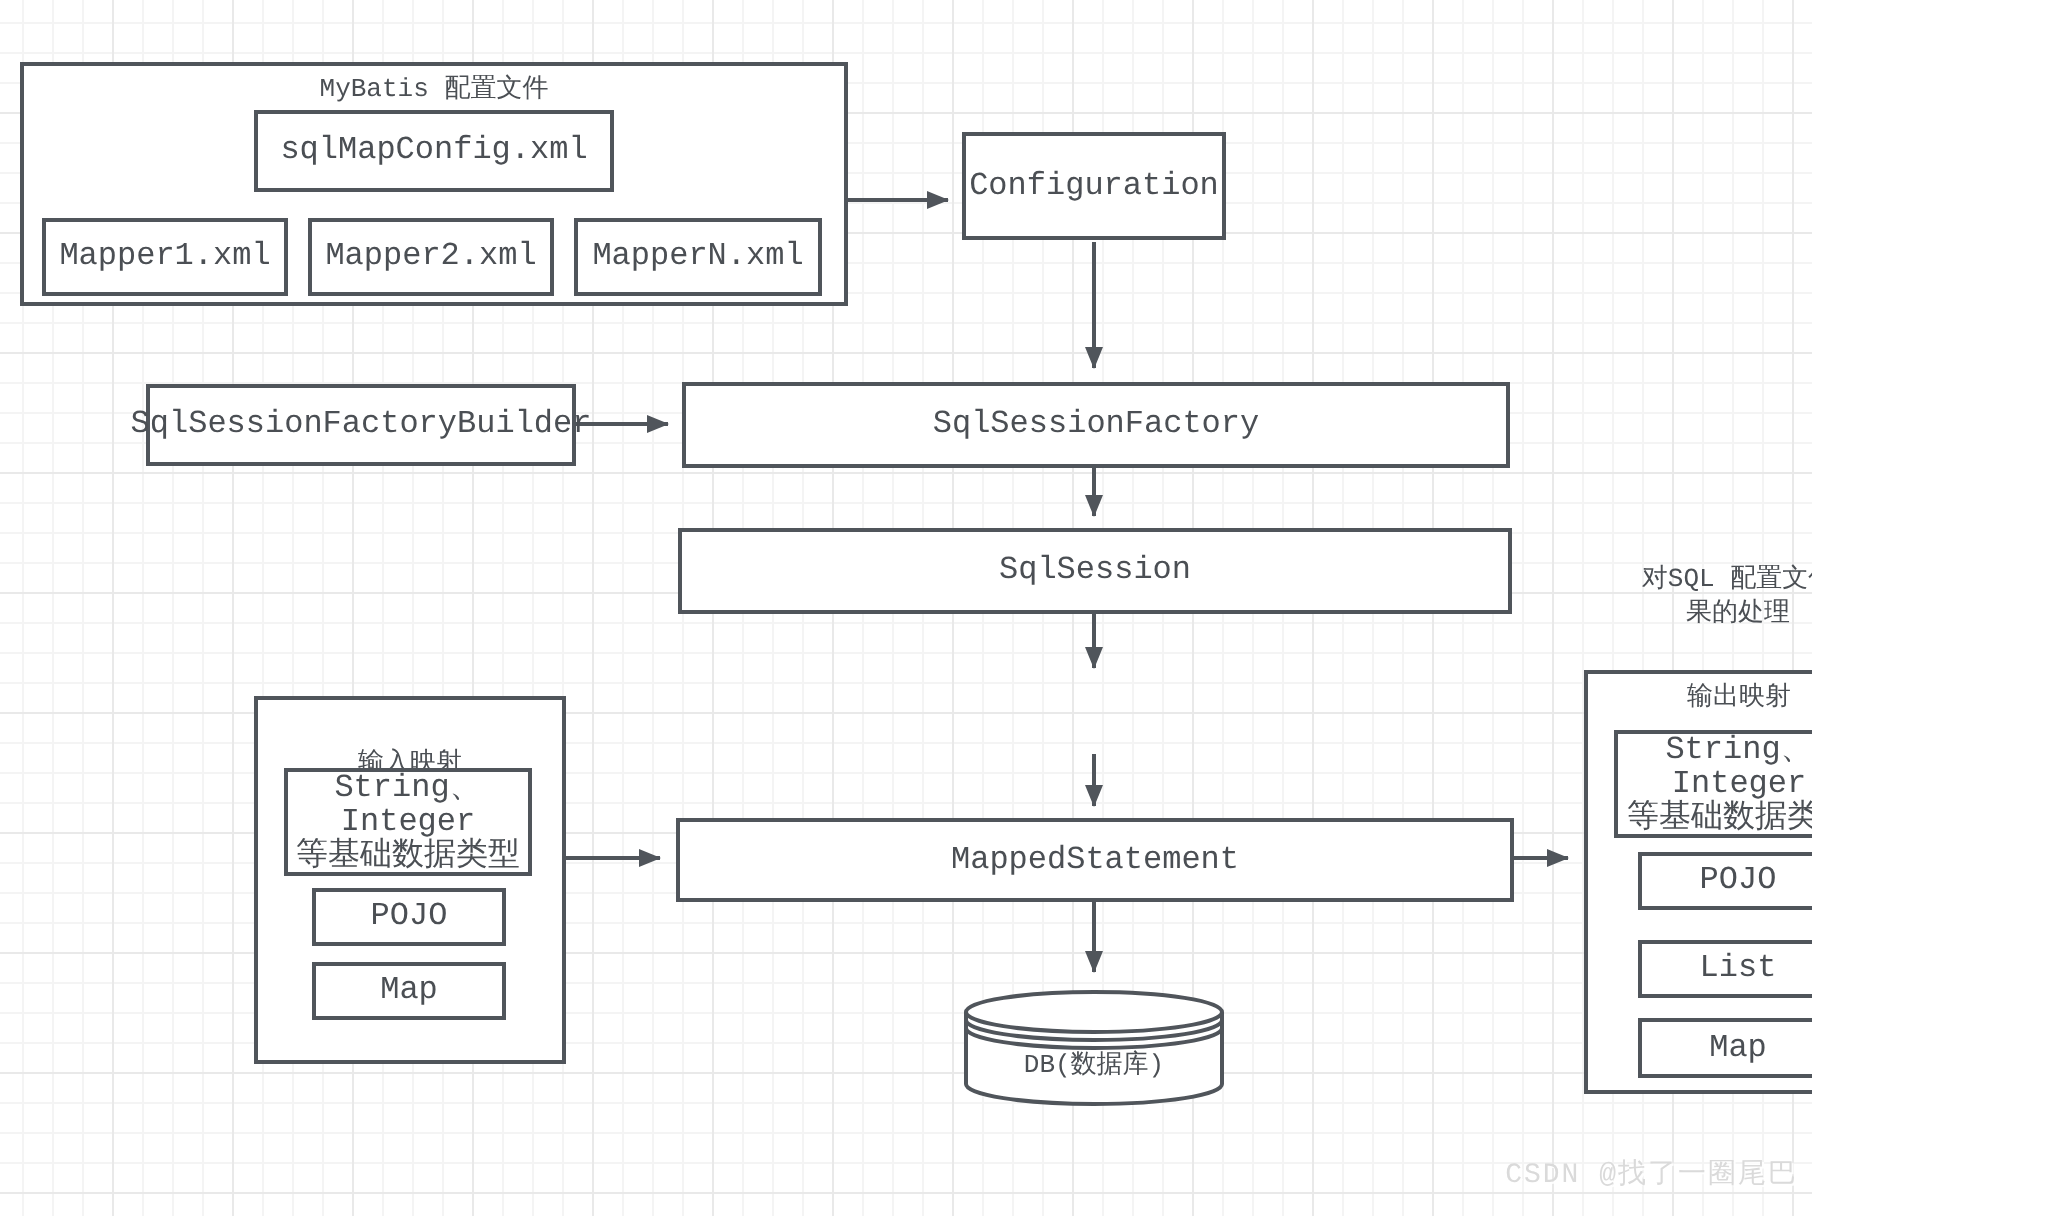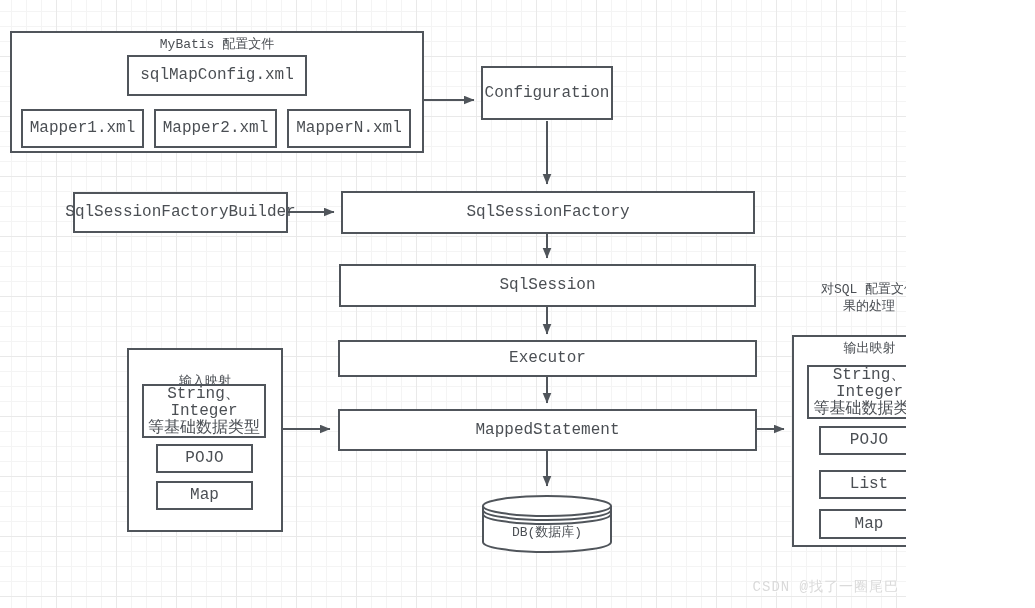--- a/index.html
+++ b/index.html
@@ -82,21 +82,20 @@
   <div class="label" style="left:10px;top:36px;width:414px;">MyBatis 配置文件</div>
   <div class="node" style="left:127px;top:55px;width:180px;height:41px;">sqlMapConfig.xml</div>
   <div class="node" style="left:21px;top:109px;width:123px;height:39px;">Mapper1.xml</div>
   <div class="node" style="left:154px;top:109px;width:123px;height:39px;">Mapper2.xml</div>
   <div class="node" style="left:287px;top:109px;width:124px;height:39px;">MapperN.xml</div>
 
   <div class="node" style="left:481px;top:66px;width:132px;height:54px;text-align:center;">Configuration</div>
   <div class="node" style="left:73px;top:192px;width:215px;height:41px;">SqlSessionFactoryBuilder</div>
   <div class="node" style="left:341px;top:191px;width:414px;height:43px;">SqlSessionFactory</div>
   <div class="node" style="left:339px;top:264px;width:417px;height:43px;">SqlSession</div>
-  <div class="node" style="left:338px;top:340px;width:419px;height:37px;">Executor</div>
   <div class="node" style="left:338px;top:409px;width:419px;height:42px;">MappedStatement</div>
 
   <svg class="cyl" style="left:481px;top:491px;" width="132" height="63" viewBox="0 0 132 63">
     <path d="M2,15 L2,51 A64,10 0 0 0 130,51 L130,15" fill="#fff"></path>
     <path d="M2,19 A64,10 0 0 0 130,19" fill="none"></path>
     <path d="M2,23 A64,10 0 0 0 130,23" fill="none"></path>
     <ellipse cx="66" cy="15" rx="64" ry="10" fill="#fff"></ellipse>
   </svg>
   <div class="label" style="left:481px;top:524px;width:132px;">DB(数据库)</div>
 

